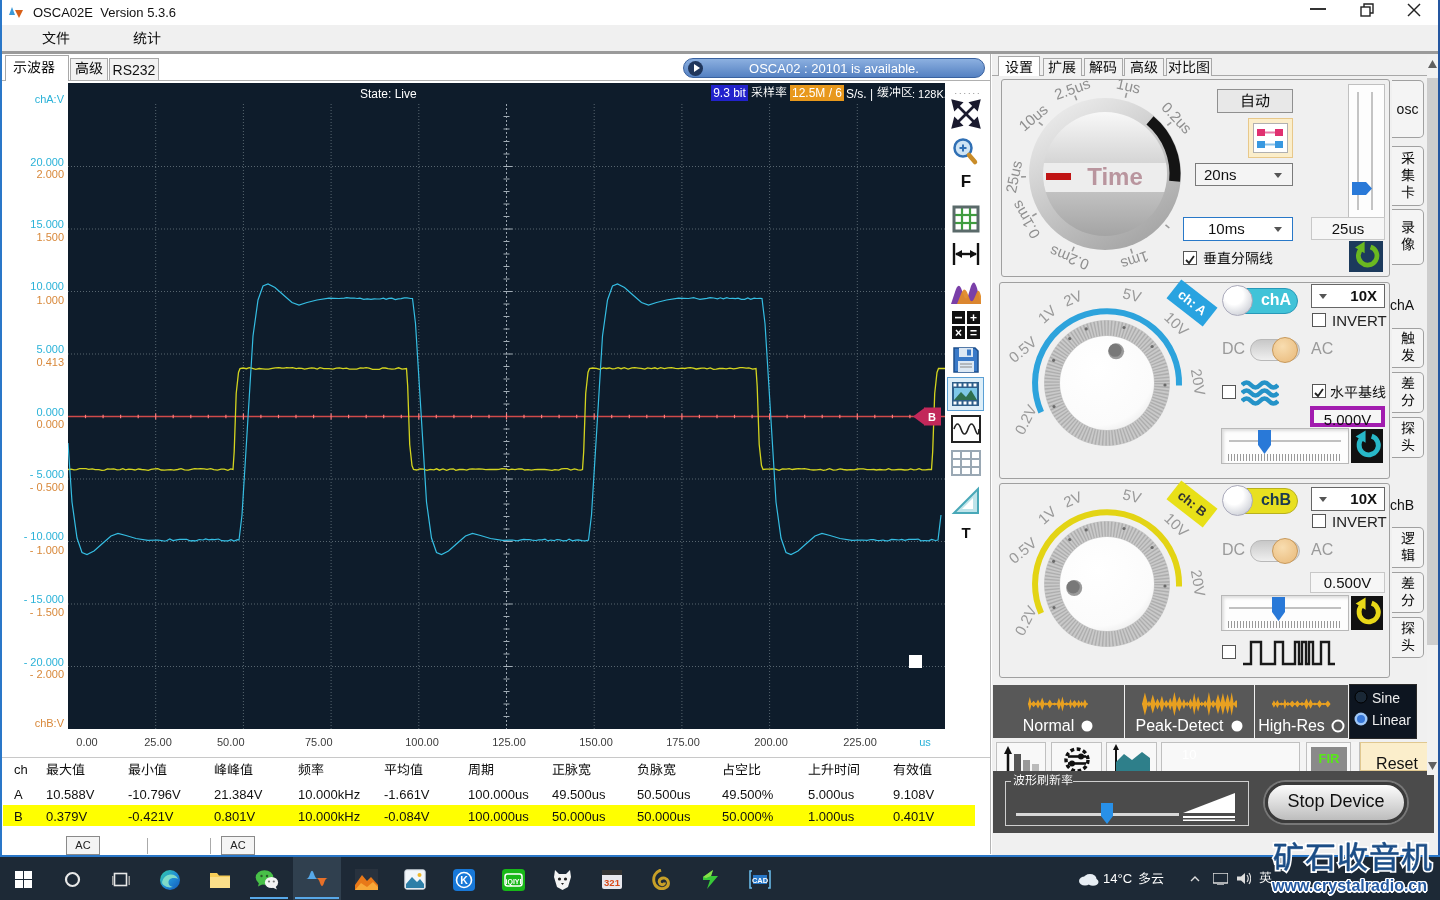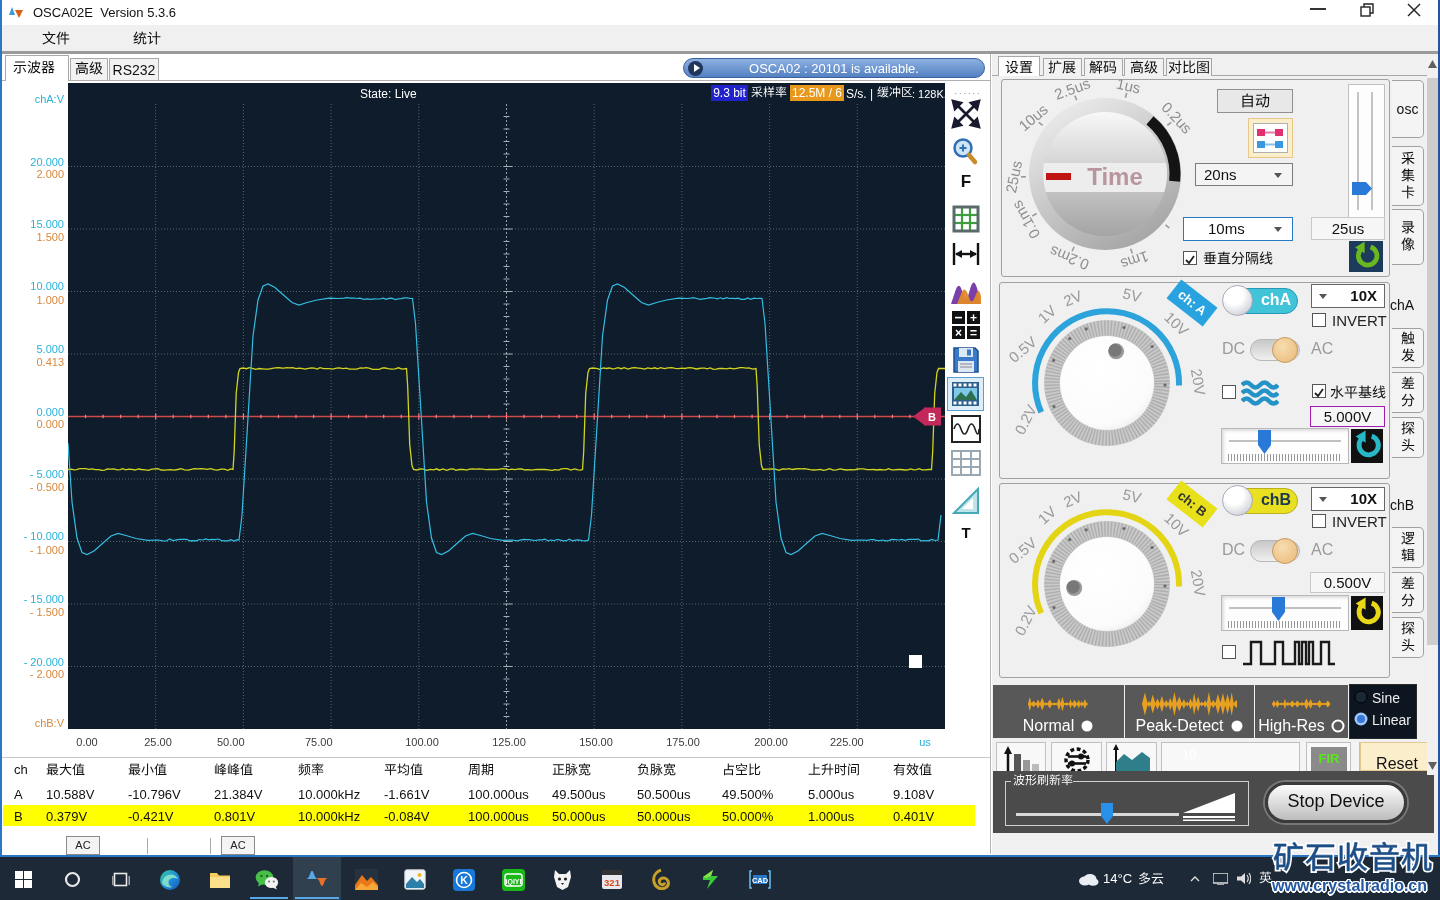--- a/index.html
+++ b/index.html
@@ -234,21 +234,21 @@
 <div class="lB" style="top:717px">chB:V</div>
 <div style="position:absolute;left:57px;top:736px;width:60px;text-align:center;font-size:11px;color:#3c3c3c">0.00</div>
 <div style="position:absolute;left:128px;top:736px;width:60px;text-align:center;font-size:11px;color:#3c3c3c">25.00</div>
 <div style="position:absolute;left:217px;top:736px;width:60px;text-align:left;font-size:11px;color:#3c3c3c">50.00</div>
 <div style="position:absolute;left:305px;top:736px;width:60px;font-size:11px;color:#3c3c3c">75.00</div>
 <div style="position:absolute;left:392px;top:736px;width:60px;text-align:center;font-size:11px;color:#3c3c3c">100.00</div>
 <div style="position:absolute;left:479px;top:736px;width:60px;text-align:center;font-size:11px;color:#3c3c3c">125.00</div>
 <div style="position:absolute;left:566px;top:736px;width:60px;text-align:center;font-size:11px;color:#3c3c3c">150.00</div>
 <div style="position:absolute;left:653px;top:736px;width:60px;text-align:center;font-size:11px;color:#3c3c3c">175.00</div>
 <div style="position:absolute;left:741px;top:736px;width:60px;text-align:center;font-size:11px;color:#3c3c3c">200.00</div>
-<div style="position:absolute;left:830px;top:736px;width:60px;text-align:left;font-size:11px;color:#3c3c3c">225.00</div>
+<div style="position:absolute;left:830px;top:736px;width:60px;text-align:center;font-size:11px;color:#3c3c3c">225.00</div>
 <div style="position:absolute;left:905px;top:736px;width:40px;text-align:center;font-size:11px;color:#2ab2d8">us</div>
 <div style="position:absolute;left:948px;top:86px;width:40px;text-align:center;color:#8a8a8a;font-size:9px;letter-spacing:2px">......</div>
 <svg style="position:absolute;left:950px;top:98px" width="32" height="32" viewBox="0 0 32 32">
     <g stroke="#1a1a2e" stroke-width="2.6" fill="#1a1a2e">
       <line x1="8" y1="8" x2="24" y2="24"></line>
       <line x1="24" y1="8" x2="8" y2="24"></line>
       <polygon points="3,3 11,5 5,11"></polygon>
       <polygon points="29,3 21,5 27,11"></polygon>
       <polygon points="3,29 5,21 11,27"></polygon>
       <polygon points="29,29 27,21 21,27"></polygon>
@@ -656,21 +656,21 @@
     </svg></div>
 
 <svg style="position:absolute;left:1330px;top:384.2px;overflow:visible" width="58" height="18">
     <g fill="#111" transform="translate(0,13.3) scale(0.01400,-0.01400)">
       <path transform="translate(0,0)" d="M71 584V508H317C269 310 166 159 39 76C57 65 87 36 100 18C241 118 358 306 407 568L358 587L344 584ZM817 652C768 584 689 495 623 433C592 485 564 540 542 596V838H462V22C462 5 456 1 440 0C424 -1 372 -1 314 1C326 -22 339 -59 343 -81C420 -81 469 -79 500 -65C530 -52 542 -28 542 23V445C633 264 763 106 919 24C932 46 957 77 975 93C854 149 745 253 660 377C730 436 819 527 885 604Z"></path>
       <path transform="translate(1000,0)" d="M174 630C213 556 252 459 266 399L337 424C323 482 282 578 242 650ZM755 655C730 582 684 480 646 417L711 396C750 456 797 552 834 633ZM52 348V273H459V-79H537V273H949V348H537V698H893V773H105V698H459V348Z"></path>
       <path transform="translate(2000,0)" d="M684 839V743H320V840H245V743H92V680H245V359H46V295H264C206 224 118 161 36 128C52 114 74 88 85 70C182 116 284 201 346 295H662C723 206 821 123 917 82C929 100 951 127 967 141C883 171 798 229 741 295H955V359H760V680H911V743H760V839ZM320 680H684V613H320ZM460 263V179H255V117H460V11H124V-53H882V11H536V117H746V179H536V263ZM320 557H684V487H320ZM320 430H684V359H320Z"></path>
       <path transform="translate(3000,0)" d="M54 54 70 -18C162 10 282 46 398 80L387 144C264 109 137 74 54 54ZM704 780C754 756 817 717 849 689L893 736C861 763 797 800 748 822ZM72 423C86 430 110 436 232 452C188 387 149 337 130 317C99 280 76 255 54 251C63 232 74 197 78 182C99 194 133 204 384 255C382 270 382 298 384 318L185 282C261 372 337 482 401 592L338 630C319 593 297 555 275 519L148 506C208 591 266 699 309 804L239 837C199 717 126 589 104 556C82 522 65 499 47 494C56 474 68 438 72 423ZM887 349C847 286 793 228 728 178C712 231 698 295 688 367L943 415L931 481L679 434C674 476 669 520 666 566L915 604L903 670L662 634C659 701 658 770 658 842H584C585 767 587 694 591 623L433 600L445 532L595 555C598 509 603 464 608 421L413 385L425 317L617 353C629 270 645 195 666 133C581 76 483 31 381 0C399 -17 418 -44 428 -62C522 -29 611 14 691 66C732 -24 786 -77 857 -77C926 -77 949 -44 963 68C946 75 922 91 907 108C902 19 892 -4 865 -4C821 -4 784 37 753 110C832 170 900 241 950 319Z"></path>
     </g>
   </svg>
-<div style="position:absolute;left:1310px;top:406px;width:75px;height:21px;border:1px solid #a21caf;background:#f6f6f6;font-size:15px;text-align:center;line-height:19px;color:#111">5.000V</div>
+<div style="position:absolute;left:1310px;top:406px;width:75px;height:21px;border:4px solid #a21caf;background:#f6f6f6;font-size:15px;text-align:center;line-height:19px;color:#111">5.000V</div>
 <div style="position:absolute;left:1221px;top:428px;width:128px;height:36px;background:#fdfdfd;border:1px solid #b8b8b8;box-shadow:inset 2px 2px 3px #ddd"></div>
 <div style="position:absolute;left:1229px;top:440px;width:112px;height:2px;background:#c0c0c0"></div>
 <div style="position:absolute;left:1258px;top:430px;width:13px;height:24px;background:#2979d8;clip-path:polygon(0 0,100% 0,100% 62%,50% 100%,0 62%)"></div>
 <div style="position:absolute;left:1228px;top:454px;width:114px;height:7px;background:repeating-linear-gradient(90deg,#999 0,#999 1px,transparent 1px,transparent 3px)"></div>
 <div style="position:absolute;left:1351px;top:429px;width:32px;height:34px;background:#111"></div>
 <svg style="position:absolute;left:1351px;top:429px" width="32" height="34" viewBox="0 0 34 34">
     <path d="M13 7.8 A10.2 10.2 0 1 0 22 6.5" fill="none" stroke="#28b8c8" stroke-width="5.2"></path>
     <polygon points="15.5,0.5 15.5,13.5 5,7" fill="#28b8c8"></polygon>
   </svg>
 <div style="position:absolute;left:1230px;top:488px;width:68px;height:26px;border-radius:13px;background:#e8e020;border:1px solid #b8b020"></div>

